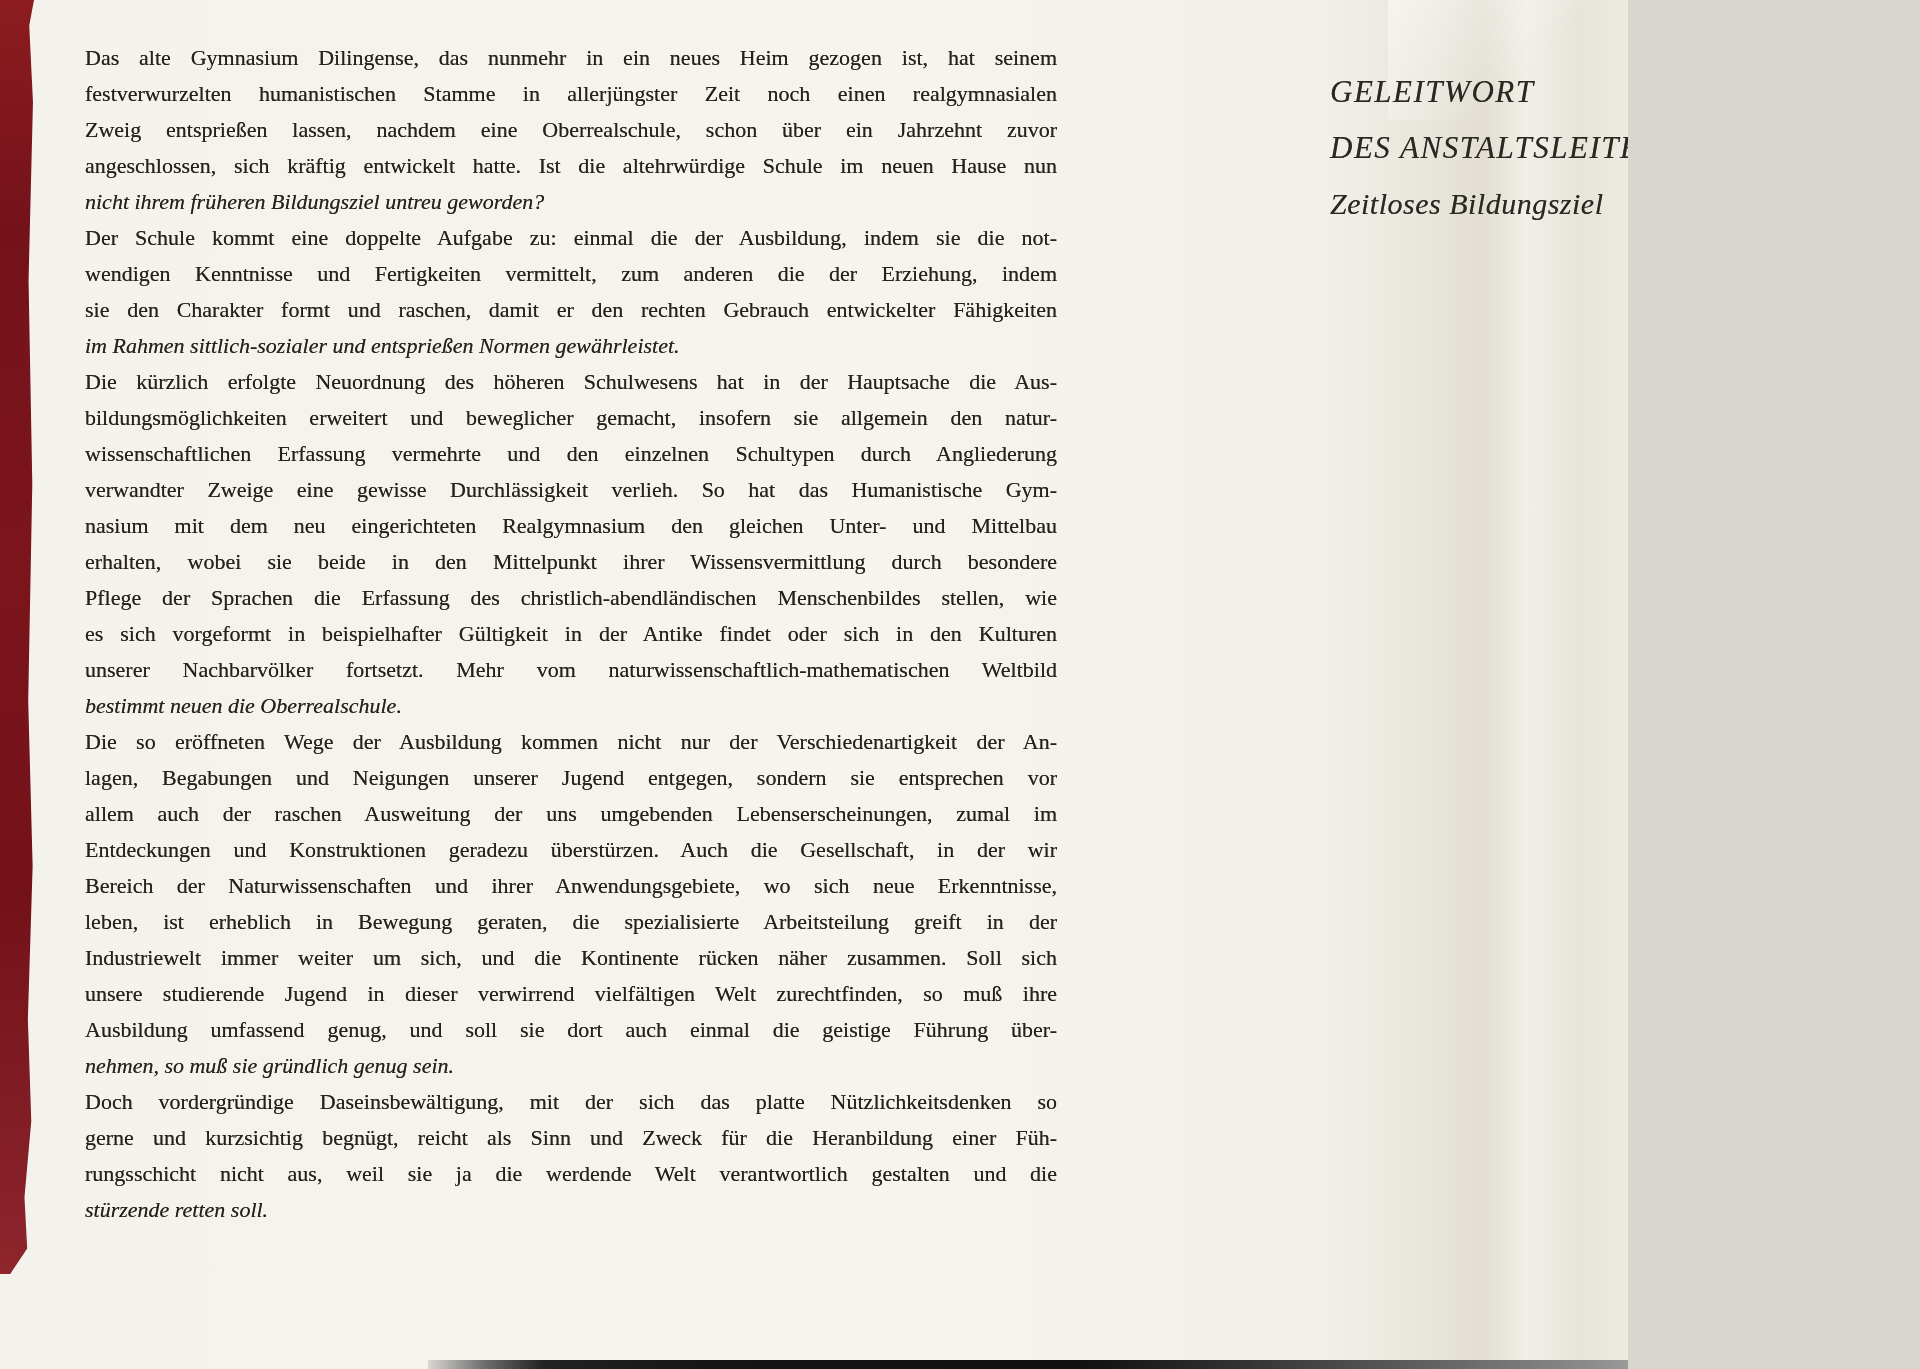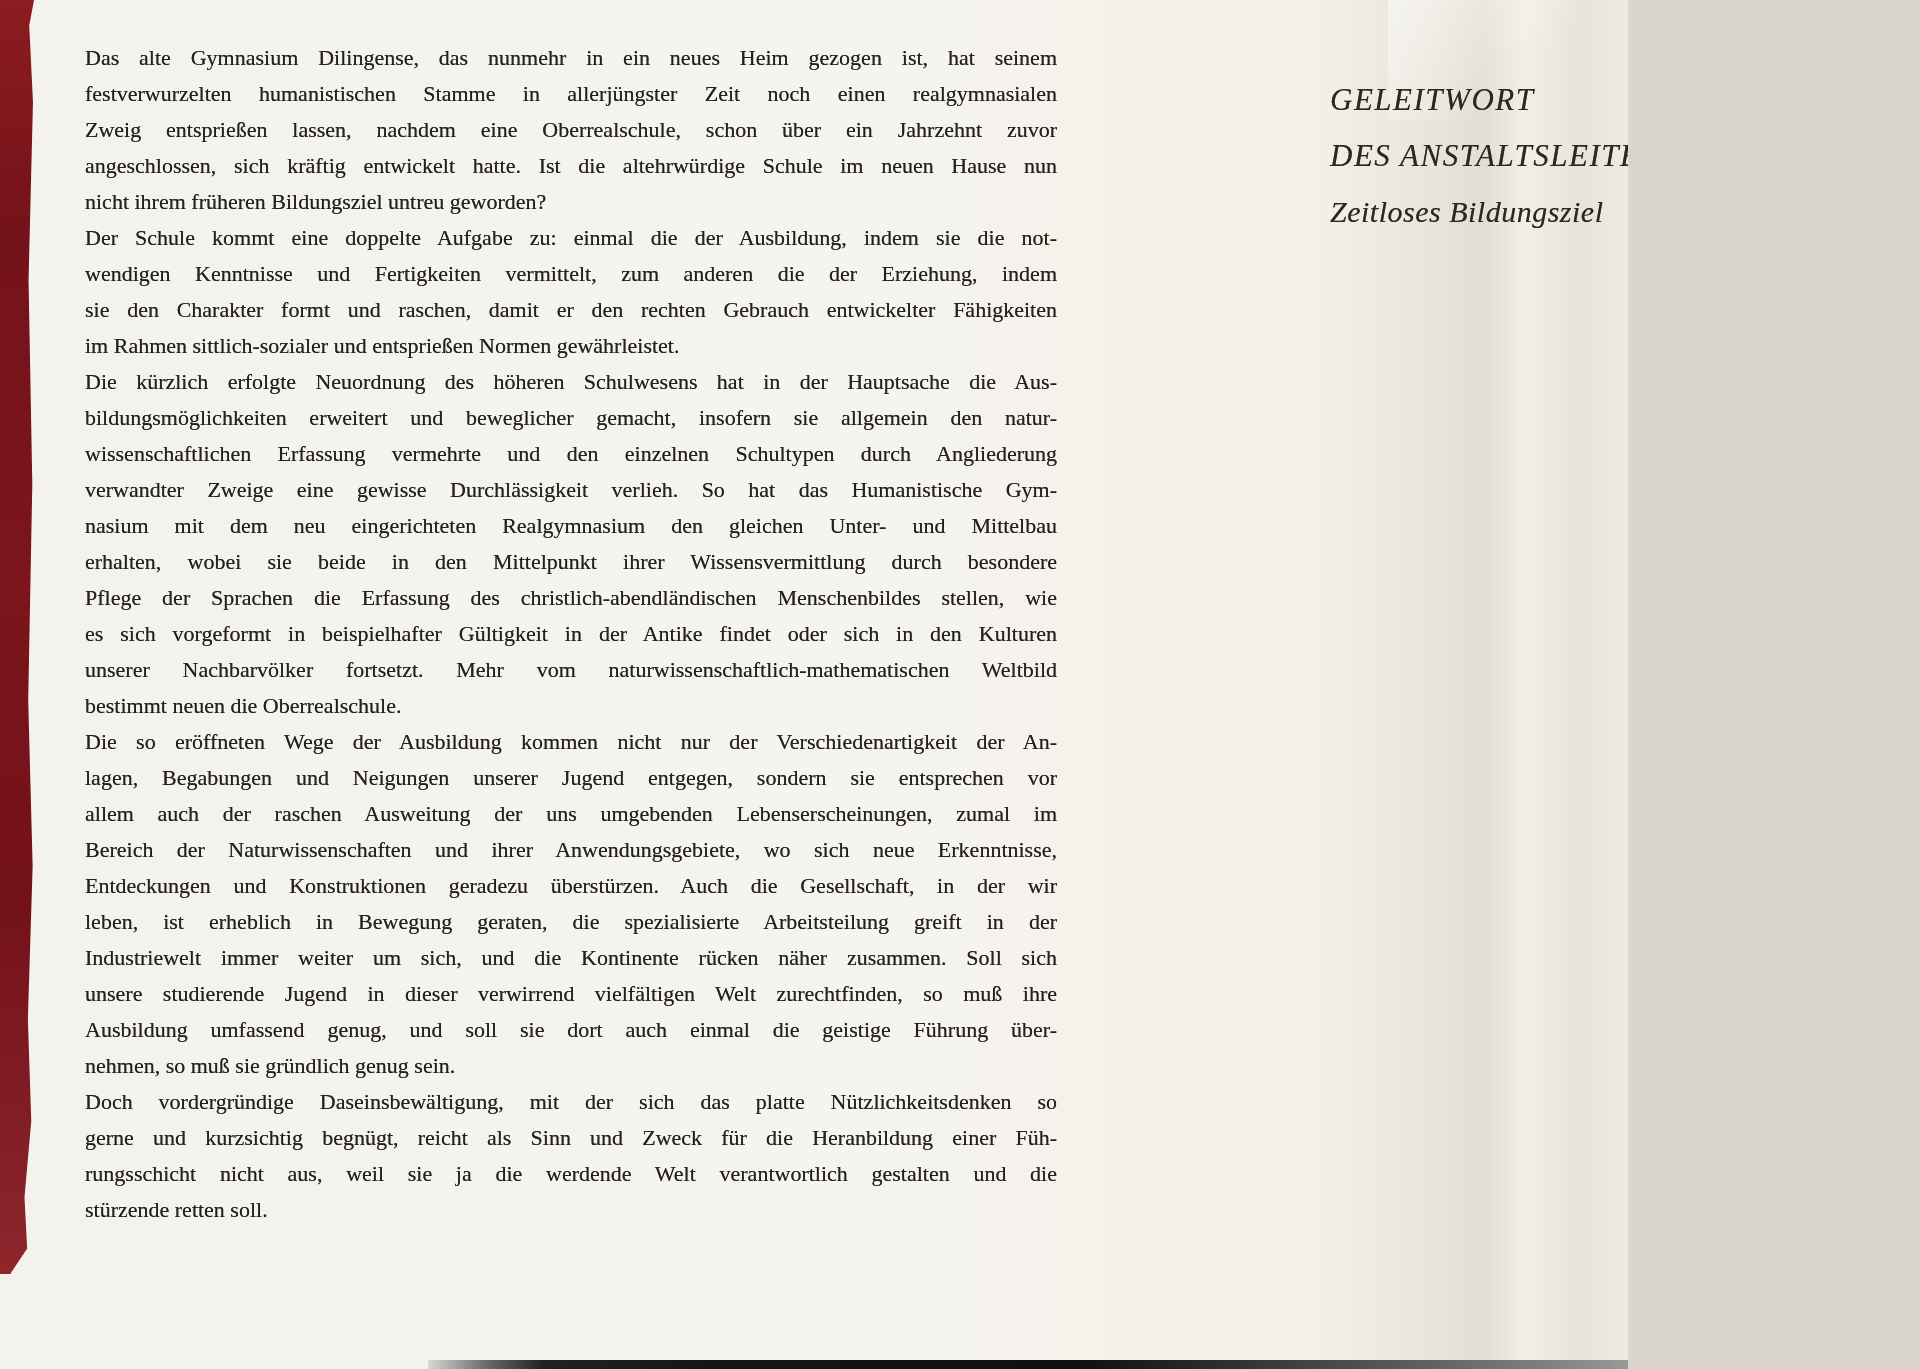--- a/index.html
+++ b/index.html
@@ -44,24 +44,24 @@
     border-radius: 2px 2px 0 0;
   }
   
   .body-text {
     position: absolute; left: 85px; top: 40px; width: 972px;
     font-size: 22px; line-height: 36px; color: #25221c;
     text-shadow: 0 0 0.4px rgba(37,34,28,0.7);
   }
   .para { margin: 0; }
   .line { text-align: justify; text-align-last: justify; white-space: normal; }
-  .line.last { text-align-last: left; }
+  .line.last { text-align-last: left; font-style: italic; }
   
   .marginalia {
-    position: absolute; left: 1330px; top: 72px; width: 480px;
+    position: absolute; left: 1330px; top: 64px; width: 480px;
     color: #2b2822; font-style: italic;
     text-shadow: 0 0 0.4px rgba(43,40,34,0.6);
   }
   .marg-caps {
     font-size: 31px; line-height: 56px; letter-spacing: 1.5px; font-style: italic;
   }
   .marg-sub {
     font-size: 30px; line-height: 56px; letter-spacing: 0.5px; font-style: italic;
   }
   .page-number {
@@ -103,22 +103,22 @@
         <div class="line">erhalten, wobei sie beide in den Mittelpunkt ihrer Wissensvermittlung durch besondere</div>
         <div class="line">Pflege der Sprachen die Erfassung des christlich-abendländischen Menschenbildes stellen, wie</div>
         <div class="line">es sich vorgeformt in beispielhafter Gültigkeit in der Antike findet oder sich in den Kulturen</div>
         <div class="line">unserer Nachbarvölker fortsetzt. Mehr vom naturwissenschaftlich-mathematischen Weltbild</div>
         <div class="line last">bestimmt neuen die Oberrealschule.</div>
       </div>
       <div class="para">
         <div class="line">Die so eröffneten Wege der Ausbildung kommen nicht nur der Verschiedenartigkeit der An-</div>
         <div class="line">lagen, Begabungen und Neigungen unserer Jugend entgegen, sondern sie entsprechen vor</div>
         <div class="line">allem auch der raschen Ausweitung der uns umgebenden Lebenserscheinungen, zumal im</div>
+        <div class="line">Entdeckungen und Konstruktionen geradezu überstürzen. Auch die Gesellschaft, in der wir</div>
         <div class="line">Bereich der Naturwissenschaften und ihrer Anwendungsgebiete, wo sich neue Erkenntnisse,</div>
-        <div class="line">Entdeckungen und Konstruktionen geradezu überstürzen. Auch die Gesellschaft, in der wir</div>
         <div class="line">leben, ist erheblich in Bewegung geraten, die spezialisierte Arbeitsteilung greift in der</div>
         <div class="line">Industriewelt immer weiter um sich, und die Kontinente rücken näher zusammen. Soll sich</div>
         <div class="line">unsere studierende Jugend in dieser verwirrend vielfältigen Welt zurechtfinden, so muß ihre</div>
         <div class="line">Ausbildung umfassend genug, und soll sie dort auch einmal die geistige Führung über-</div>
         <div class="line last">nehmen, so muß sie gründlich genug sein.</div>
       </div>
       <div class="para">
         <div class="line">Doch vordergründige Daseinsbewältigung, mit der sich das platte Nützlichkeitsdenken so</div>
         <div class="line">gerne und kurzsichtig begnügt, reicht als Sinn und Zweck für die Heranbildung einer Füh-</div>
         <div class="line">rungsschicht nicht aus, weil sie ja die werdende Welt verantwortlich gestalten und die</div>

